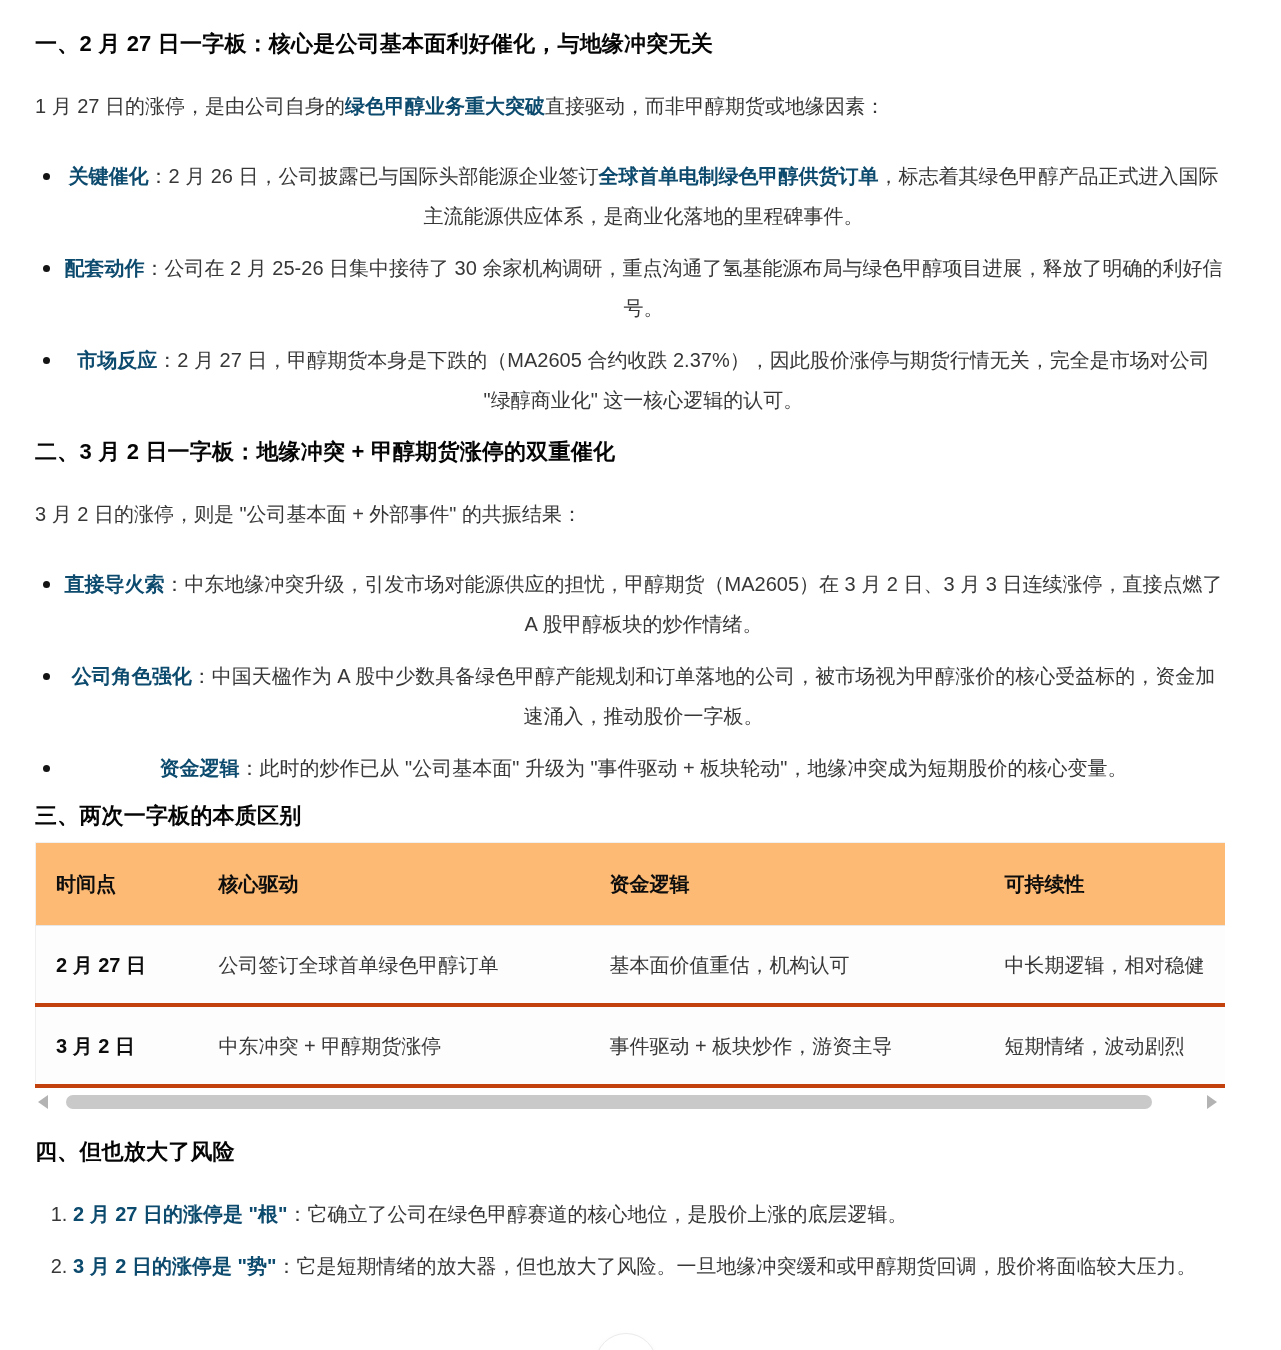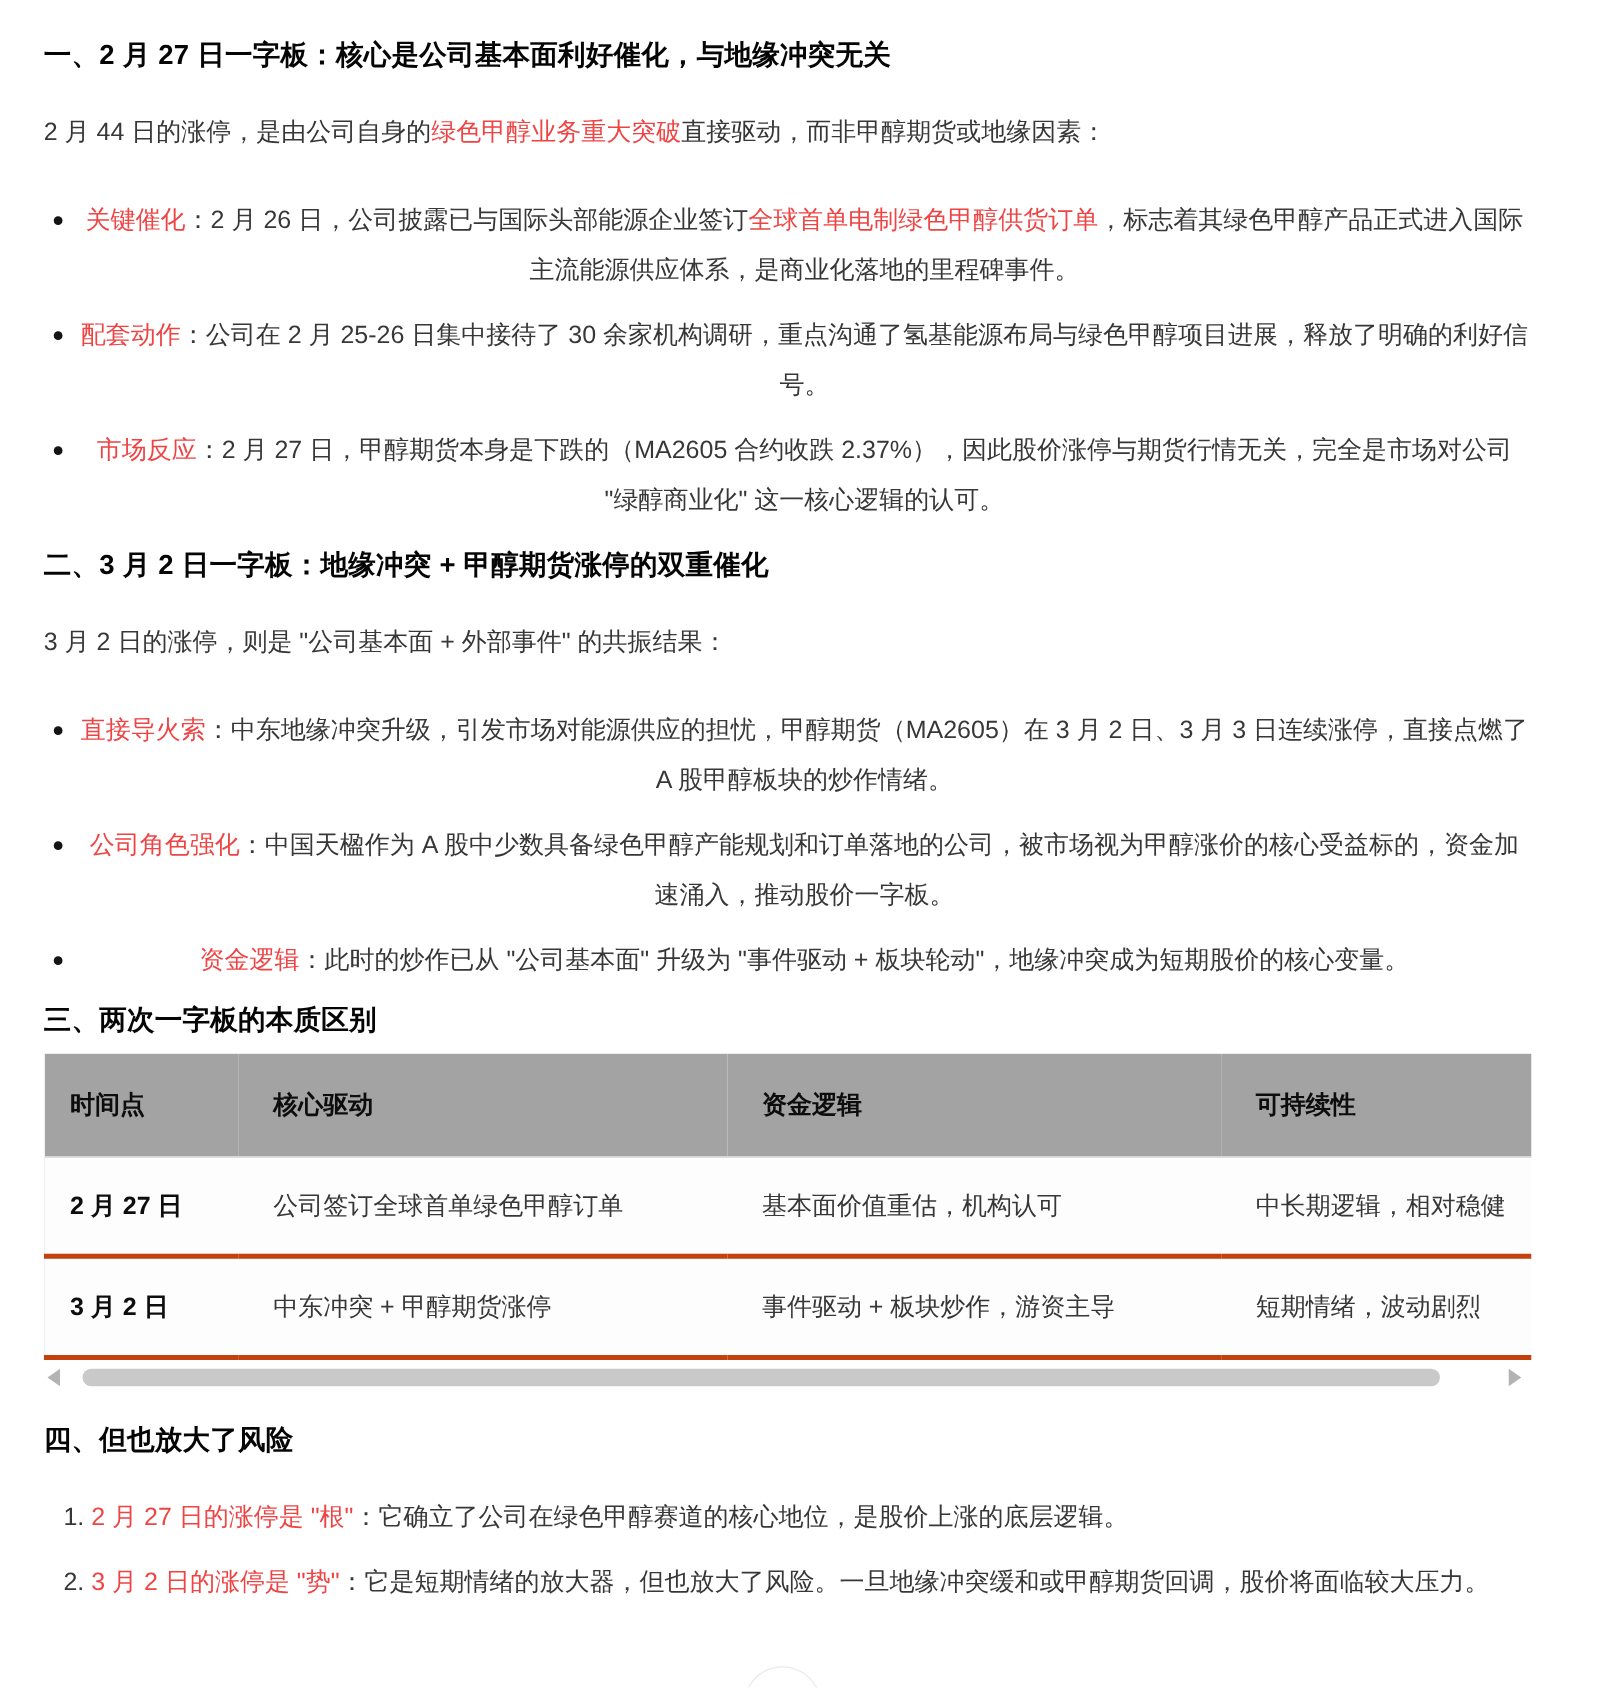--- a/index.html
+++ b/index.html
@@ -13,21 +13,21 @@
   }
   .doc{padding:30px 28px 0 35px;width:1190px;box-sizing:content-box;}
   h3{
     font-size:22px;line-height:28px;font-weight:700;color:#050505;
     margin:18px 0 0 0;letter-spacing:0.2px;
   }
   h3.first{margin-top:0;}
   h3.tight{margin-top:14px;}
   h3.after-scroll{margin-top:28px;}
   p.para{font-size:20px;line-height:40px;margin:28px 0 0 0;}
-  strong{font-weight:400;color:#ef4444;}
+  strong{font-weight:700;color:#0c4a6e;}
   ul.bullets{list-style:none;margin:30px 0 0 0;padding:0;}
   ul.bullets li{
     position:relative;padding-left:27px;font-size:20px;line-height:40px;
     margin:0 0 12px 0;
     text-align:center;
   }
   ul.bullets li:last-child{margin-bottom:0;}
   ul.bullets li::before{
     content:"";position:absolute;left:8px;top:17px;width:7px;height:7px;
     border-radius:50%;background:#141414;
@@ -38,21 +38,21 @@
   }
   table.cmp{
     border-collapse:collapse;table-layout:fixed;width:1420px;
     background:#fdfdfd;border-left:1px solid #efefef;
   }
   table.cmp col.c1{width:155px;}
   table.cmp col.c2{width:391px;}
   table.cmp col.c3{width:395px;}
   table.cmp col.c4{width:479px;}
   table.cmp th{
-    background:#a3a3a3;height:82px;vertical-align:middle;text-align:left;
+    background:#fdba74;height:82px;vertical-align:middle;text-align:left;
     font-size:20px;line-height:28px;font-weight:700;color:#0d0d0d;
     padding:0 0 0 28px;border-top:1px solid #f1f1f1;border-bottom:1px solid #e7e7e8;
   }
   table.cmp th:first-child{padding-left:20px;}
   table.cmp td{
     height:77px;vertical-align:middle;font-size:20px;line-height:28px;
     color:#373737;padding:0 0 0 28px;border-bottom:4px solid #c2410c;
   }
   table.cmp td:first-child{padding-left:20px;font-weight:700;color:#0d0d0d;}
   
@@ -83,21 +83,21 @@
     box-shadow:0 2px 6px rgba(0,0,0,0.04);cursor:pointer;
   }
 </style>
 </head>
 <body>
 
 <div class="doc">
 
   <h3 class="first">一、2 月 27 日一字板：核心是公司基本面利好催化，与地缘冲突无关</h3>
 
-  <p class="para"><span>2 月 44 日的涨停，是由公司自身的</span><strong>绿色甲醇业务重大突破</strong><span>直接驱动，而非甲醇期货或地缘因素：</span></p>
+  <p class="para"><span>1 月 27 日的涨停，是由公司自身的</span><strong>绿色甲醇业务重大突破</strong><span>直接驱动，而非甲醇期货或地缘因素：</span></p>
 
   <ul class="bullets">
     <li><strong>关键催化</strong><span>：2 月 26 日，公司披露已与国际头部能源企业签订</span><strong>全球首单电制绿色甲醇供货订单</strong><span>，标志着其绿色甲醇产品正式进入国际主流能源供应体系，是商业化落地的里程碑事件。</span></li>
     <li><strong>配套动作</strong><span>：公司在 2 月 25-26 日集中接待了 30 余家机构调研，重点沟通了氢基能源布局与绿色甲醇项目进展，释放了明确的利好信号。</span></li>
     <li><strong>市场反应</strong><span>：2 月 27 日，甲醇期货本身是下跌的（MA2605 合约收跌 2.37%），因此股价涨停与期货行情无关，完全是市场对公司 "绿醇商业化" 这一核心逻辑的认可。</span></li>
   </ul>
 
   <h3>二、3 月 2 日一字板：地缘冲突 + 甲醇期货涨停的双重催化</h3>
 
   <p class="para"><span>3 月 2 日的涨停，则是 "公司基本面 + 外部事件" 的共振结果：</span></p>

